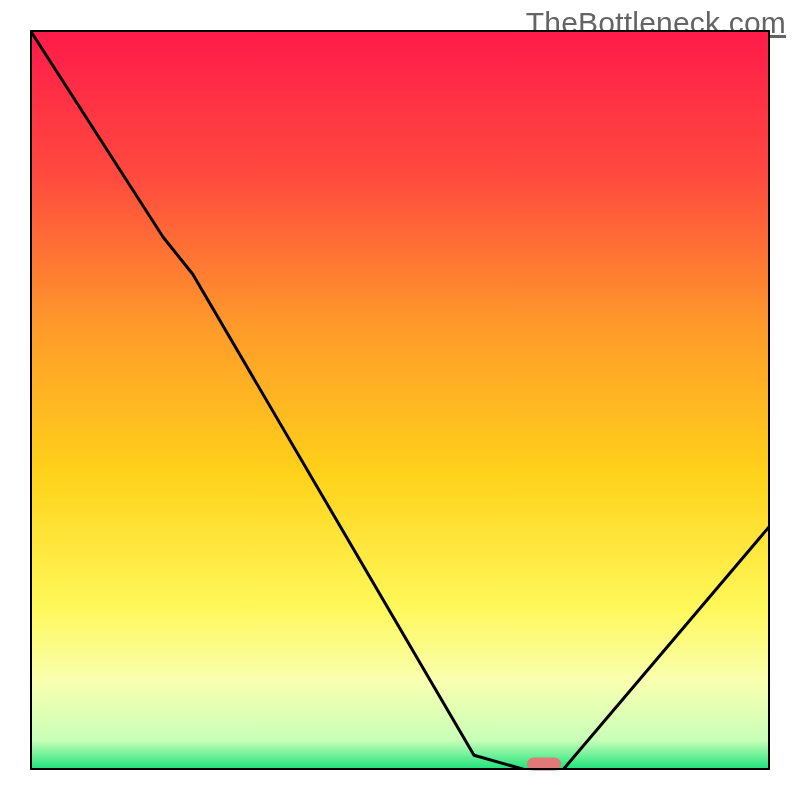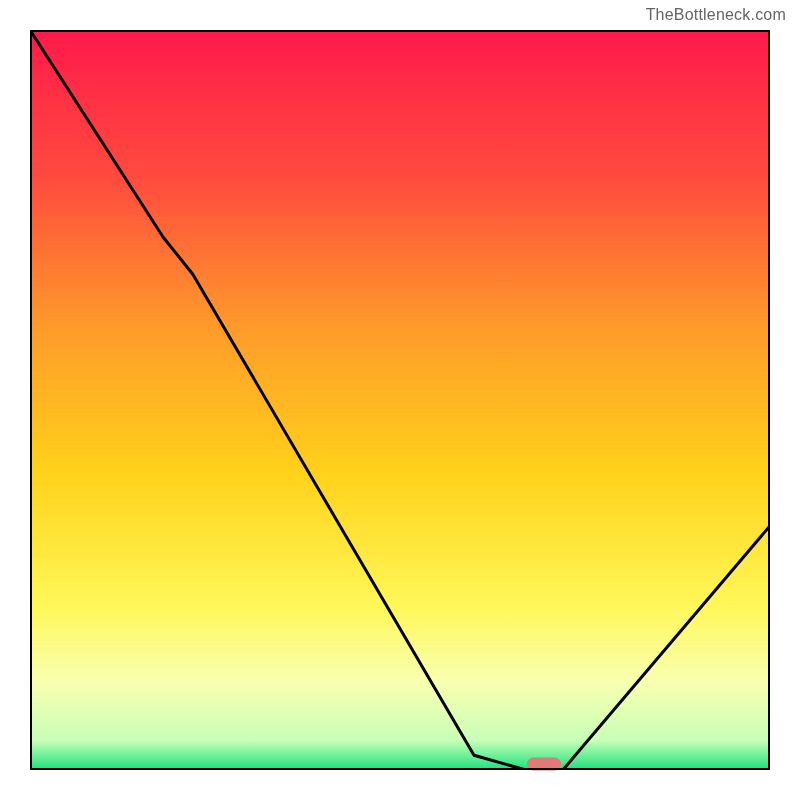--- a/index.html
+++ b/index.html
@@ -1,17 +1,17 @@
 <!DOCTYPE html>
 <html><head>
 <meta charset="utf-8">
 <style>
   * { margin: 0; padding: 0; box-sizing: border-box; }
   body { width: 800px; height: 800px; position: relative; background: #fff; font-family: Arial, sans-serif; }
-  .watermark { position: absolute; top: 6px; right: 14px; color: #646464; font-size: 16px; font-weight: 400; letter-spacing: 0.2px; }
+  .watermark { position: absolute; top: 6px; right: 14px; color: #646464; font-size: 30px; font-weight: 400; letter-spacing: 0.2px; text-decoration: underline; }
   .plot-area { position: absolute; top: 30px; left: 30px; width: 740px; height: 740px; }
   .plot-border { position: absolute; inset: 0; border: 2px solid #000; pointer-events: none; z-index: 3; }
   .gradient-bg { position: absolute; inset: 0; z-index: 1; }
   svg.lines { position: absolute; inset: 0; z-index: 2; }
   .marker { position: absolute; width: 34px; height: 13px; background: #e07a78; border-radius: 7px; z-index: 2; transform: translate(-50%, -50%); }
 </style>
 </head>
 <body>
 
 <div class="watermark">TheBottleneck.com</div>

